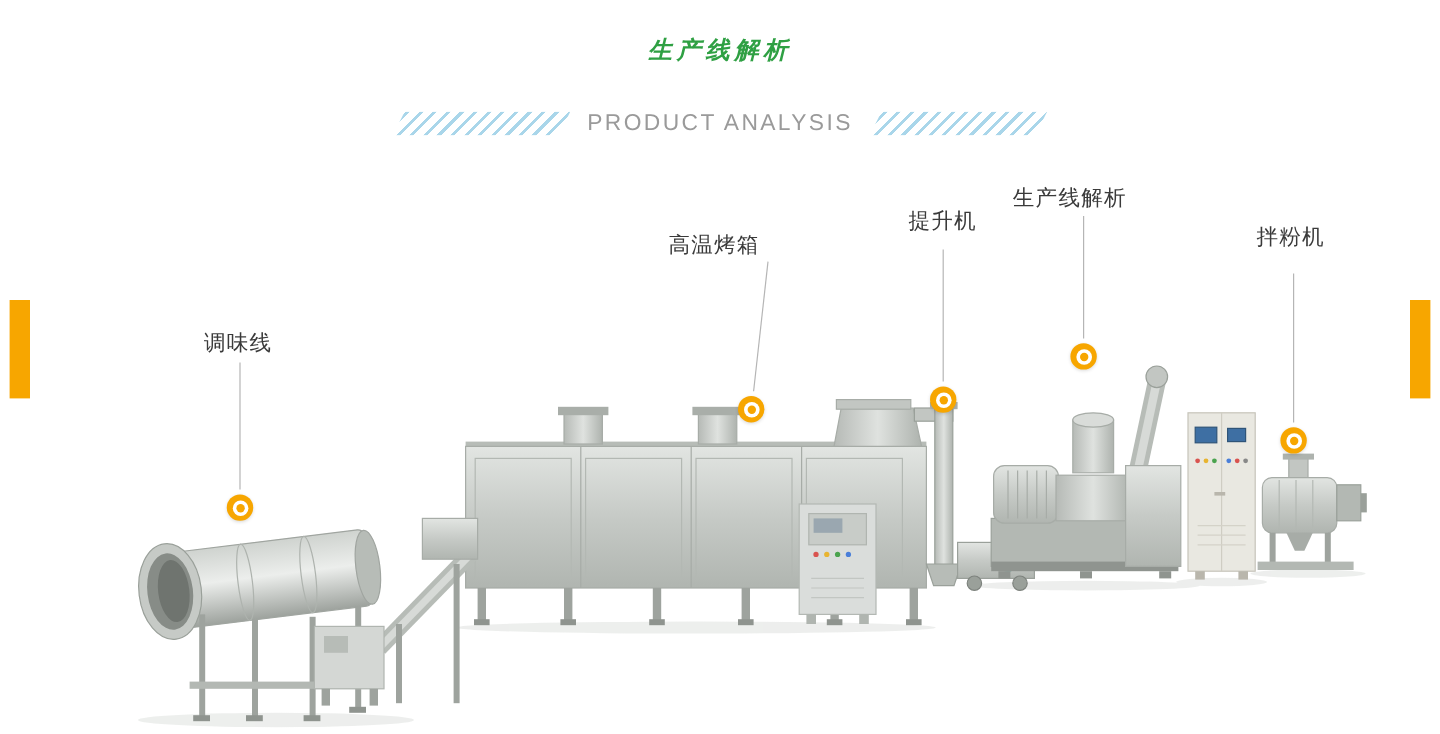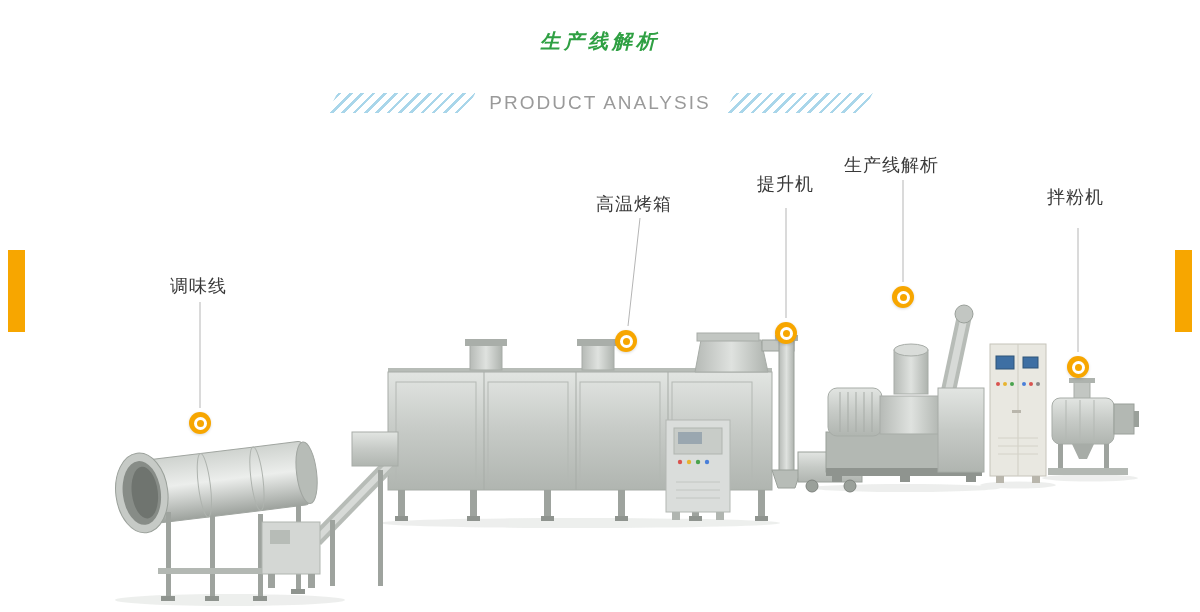--- a/index.html
+++ b/index.html
@@ -282,21 +282,21 @@
     <g stroke="#b5b5b5" stroke-width="1">
       <line x1="200" y1="302" x2="200" y2="408"></line>
       <line x1="640" y1="218" x2="628" y2="326"></line>
       <line x1="786" y1="208" x2="786" y2="318"></line>
       <line x1="903" y1="180" x2="903" y2="282"></line>
       <line x1="1078" y1="228" x2="1078" y2="352"></line>
     </g>
   </svg>
 
   <div class="callout" style="left:170px;top:274px">调味线</div>
-  <div class="callout" style="left:596px;top:192px">高温烤箱</div>
+  <div class="callout" style="left:557px;top:192px">高温烤箱</div>
   <div class="callout" style="left:757px;top:172px">提升机</div>
   <div class="callout" style="left:844px;top:153px">生产线解析</div>
   <div class="callout" style="left:1047px;top:185px">拌粉机</div>
 
   <div class="marker" style="left:189px;top:412px">
       <div class="marker-ring">
         <div class="marker-dot"></div>
       </div>
     </div>
   <div class="marker" style="left:615px;top:330px">

